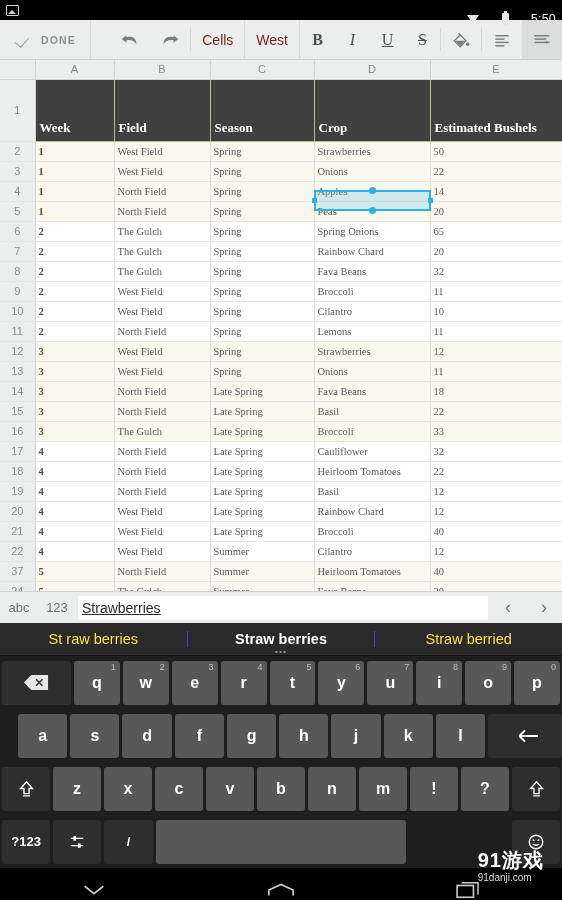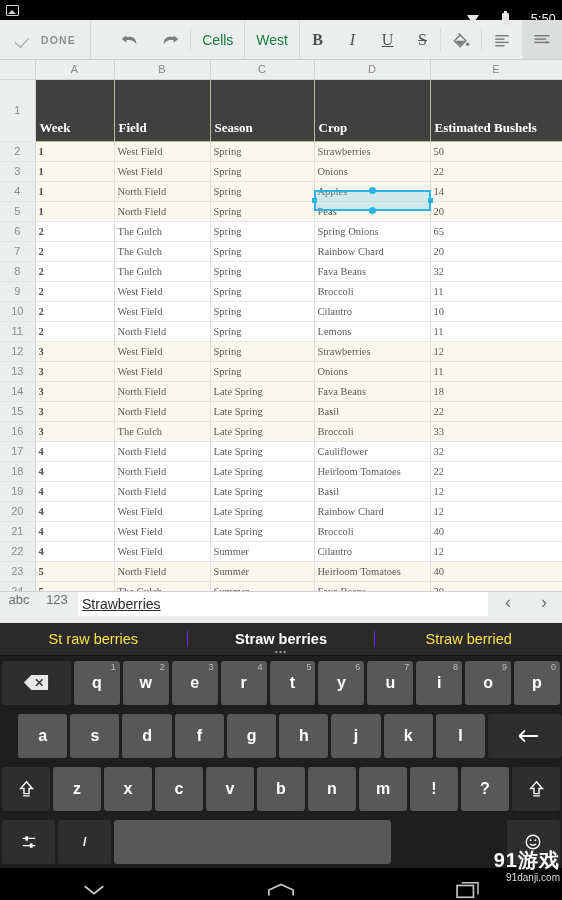--- a/index.html
+++ b/index.html
@@ -37,21 +37,21 @@
     color:#7c7f7e; font-size:13px; user-select:none; }
   #done-group{ display:flex; align-items:center; gap:9px; padding:0 14px 0 16px;
     border-right:1px solid #d7d9d8; }
   #done-check{ width:16px;height:16px;position:relative; }
   #done-check:after{ content:""; position:absolute; left:2px; top:2px;
     width:7px;height:12px; border-right:1.6px solid #9a9d9c; border-bottom:1.6px solid #9a9d9c;
     transform:rotate(42deg); }
   #done-label{ font-size:10.5px; letter-spacing:1.1px; color:#8d908f; font-weight:600; }
   #tb-spacer{ flex:1; }
   .tb-icon{ width:40px; }
-  .tb-text{ padding:0 11px; border-right:1px solid #d7d9d8; font-size:14px; color:#15803d; }
+  .tb-text{ padding:0 11px; border-right:1px solid #d7d9d8; font-size:14px; color:#7f1d1d; }
   .tb-fmt{ width:35px; font-size:16px; color:#4f5251; font-family:"Liberation Serif", serif; }
   .tb-fmt.b{ font-weight:bold; }
   .tb-fmt.i{ font-style:italic; }
   .tb-fmt.u{ text-decoration:underline; }
   .tb-fmt.s{ text-decoration:line-through; }
   .tb-sep{ width:1px; background:#d7d9d8; margin:8px 0; }
   .tb-icon.active{ background:#dcdedd; }
   svg.ic{ display:block; }
 
   
@@ -95,21 +95,21 @@
     border:2px solid #2ab3e8; background:rgba(101,198,235,.28); pointer-events:none;
   }
   #sel .h{ position:absolute; width:7px;height:7px;border-radius:50%;
     background:#2ab3e8; left:50%; margin-left:-3.5px; }
   #sel .h.top{ top:-5px; } #sel .h.bot{ bottom:-5px; }
   #sel .e{ position:absolute; width:5px;height:5px;background:#2ab3e8; top:50%; margin-top:-2.5px;}
   #sel .e.l{ left:-4px; } #sel .e.r{ right:-4px; }
 
   
   #fbar{
-    height:32px; background:#eceeed; display:flex; align-items:flex-start;
+    height:32px; background:#eceeed; display:flex; align-items:center;
     border-top:1px solid #cfd1d0;
   }
   .fb-toggle{ width:38px; text-align:center; font-size:13px; color:#6e7170; }
   #fb-abc{ color:#6e7170; }
   #fb-123{ color:#6e7170; }
   #fb-input{
     flex:1; height:24px; background:#fff; margin:0 2px; display:flex; align-items:center;
     padding-left:4px;
   }
   #fb-value{ font-size:14px; color:#2a2c2b; text-decoration:underline; }
@@ -145,21 +145,21 @@
   .key.wide15{ flex:1.5; }
   .key.space{ flex:5.2; background:#585858; }
   .key.blank{ background:#1e1e1e; }
 
   
   #navbar{
     height:43px; background:#000; display:flex; align-items:center; position:relative;
   }
   .nav-btn{ flex:1; display:flex; align-items:center; justify-content:center; }
   #watermark{
-    position:absolute; right:2px; top:-18px; text-align:right; color:#fff;
+    position:absolute; right:18px; top:-18px; text-align:left; color:#fff;
   }
   #wm-main{ font-size:20px; font-weight:bold; letter-spacing:1px; line-height:1; }
   #wm-sub{ font-size:10px; color:#ddd; margin-top:2px; }
 </style>
 </head>
 <body>
 
 <div id="statusbar">
   <div class="left">
     <span class="img-ico"></span>
@@ -423,21 +423,21 @@
         </tr>
         <tr class="plain">
           <td class="rownum">22</td>
           <td class="cell bold">4</td>
           <td class="cell">West Field</td>
           <td class="cell">Summer</td>
           <td class="cell">Cilantro</td>
           <td class="cell">12</td>
         </tr>
         <tr class="tint">
-          <td class="rownum">23</td>
+          <td class="rownum">37</td>
           <td class="cell bold">5</td>
           <td class="cell">North Field</td>
           <td class="cell">Summer</td>
           <td class="cell">Heirloom Tomatoes</td>
           <td class="cell">40</td>
         </tr>
         <tr class="tint">
           <td class="rownum">24</td>
           <td class="cell bold">5</td>
           <td class="cell">The Gulch</td>
@@ -530,20 +530,21 @@
       <span id="krow3" style="display:contents"></span>
     <div class="key dark">
       <svg width="17" height="17" viewBox="0 0 20 20">
         <path d="M10 2 L17 10 L13 10 L13 16 L7 16 L7 10 L3 10 Z" fill="none" stroke="#fff" stroke-width="1.6"></path>
         <rect x="6" y="18" width="8" height="1.4" fill="#fff"></rect>
       </svg>
     </div>
   </div>
 
   <div class="krow">
+    <div class="key fn">?123</div>
     <div class="key fn">
       <svg width="18" height="16" viewBox="0 0 20 18">
         <g stroke="#fff" stroke-width="1.5">
           <path d="M3 5 H17 M3 13 H17"></path>
         </g>
         <rect x="6" y="2.5" width="3" height="5" fill="#fff"></rect>
         <rect x="11" y="10.5" width="3" height="5" fill="#fff"></rect>
       </svg>
     </div>
     <div class="key fn">/</div>

